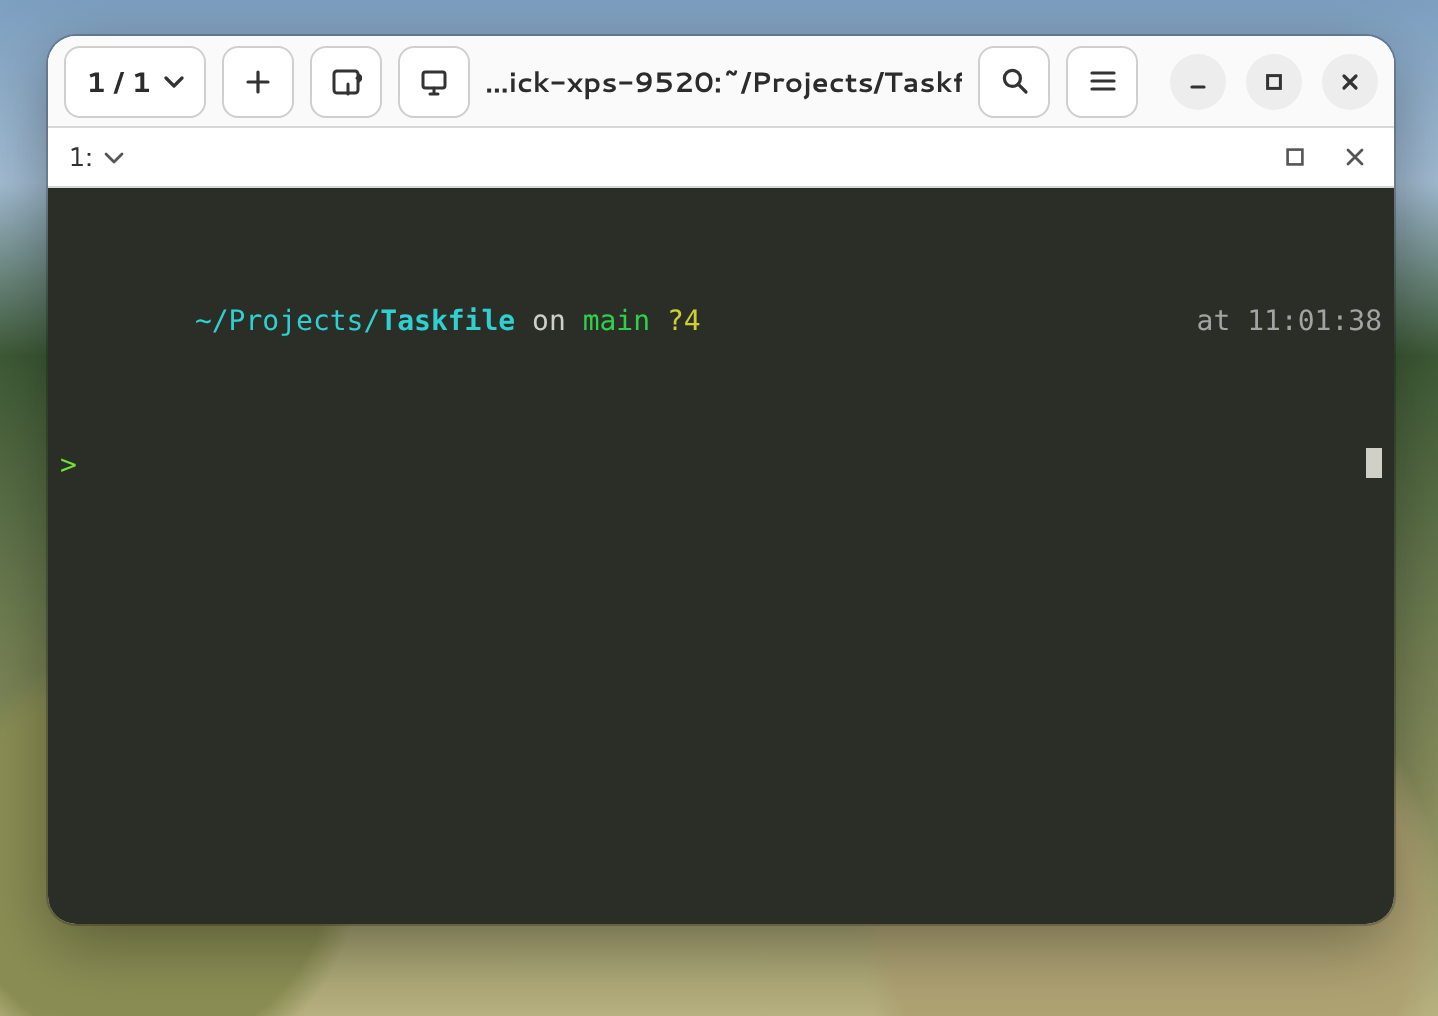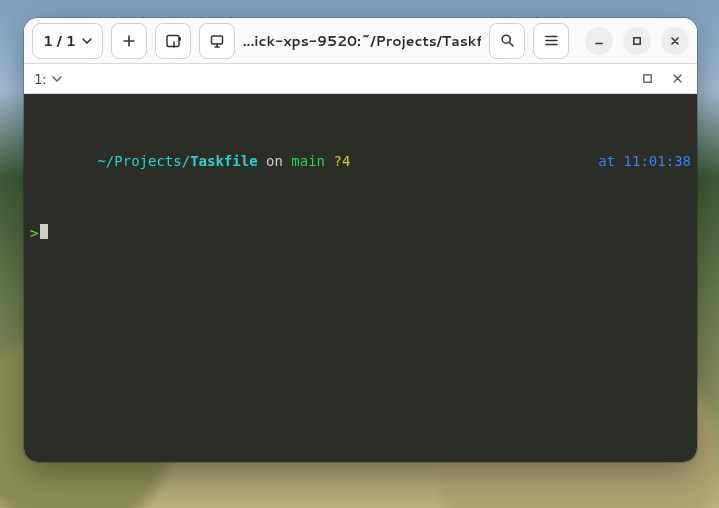--- a/index.html
+++ b/index.html
@@ -57,28 +57,28 @@
   
   .term{
     position:absolute;left:0;right:0;top:76px;bottom:0;
     background:#2b2e27;
     font-family:"DejaVu Sans Mono","Ubuntu Mono",Consolas,monospace;
     font-size:14px;line-height:18px;
     color:#d0d0c8;
     padding:4px 6px;box-sizing:border-box;
     white-space:pre;
   }
-  .term-line{display:flex;}
+  .term-line{display:flex;justify-content:space-between;}
   .grow{flex:1;}
   .cyan{color:#2fd0d0;}
   .bold{font-weight:700;}
   .on{color:#d0d0c8;}
   .green{color:#2fd04c;}
   .yellow{color:#cfd02f;}
-  .gray{color:#3b82f6;}
+  .gray{color:#a3a3a3;}
   .lime{color:#6fe23a;}
   .cursor{
     display:inline-block;width:8px;height:15px;background:#d0d0c8;
     vertical-align:-2px;margin-left:2px;
   }
 </style>
 </head>
 <body>
 
 <div class="desktop"></div>

